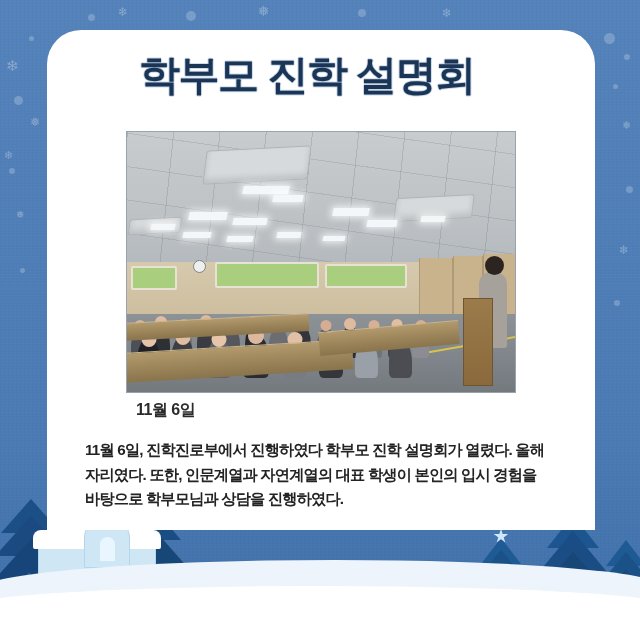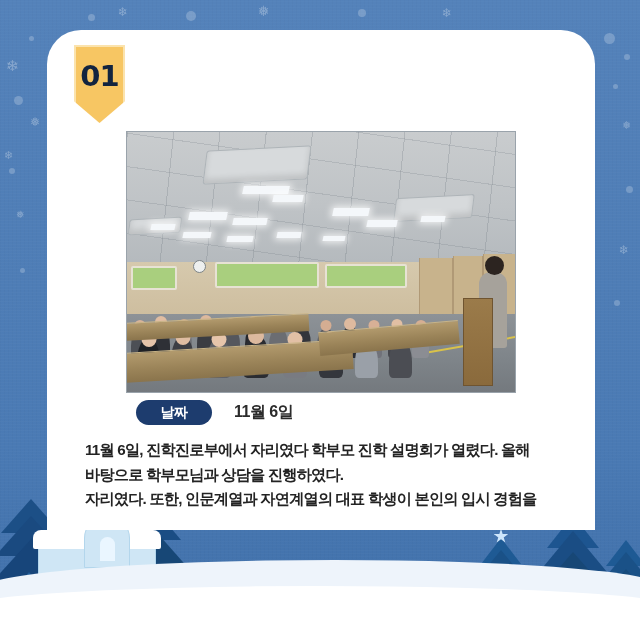--- a/index.html
+++ b/index.html
@@ -462,23 +462,21 @@
     </div>
 
     <div class="hill-back"></div>
     <div class="hill-front"></div>
     <div class="snowband"></div>
   </div>
 
   <div class="card">
 
     <div class="header">
-      <div class="badge">
-        <span class="badge-num">01</span>
-      </div>
+      <div class="title">학부모 진학 설명회</div>
     </div>
 
     <div class="photo-wrap">
       <div class="ph-ceiling"></div>
       <div class="ph-grid"></div>
 
       <div class="ac-unit" style="left:78px; top:16px; width:104px; height:34px;"></div>
       <div class="ac-unit" style="left:268px; top:64px; width:78px; height:24px;"></div>
       <div class="ac-unit" style="left:2px;  top:86px; width:52px; height:16px;"></div>
 
@@ -558,24 +556,23 @@
       <div class="desk-row" style="left:-4px;  top:214px; width:230px; height:30px; transform:rotate(-3.5deg);"></div>
       <div class="desk-row" style="left:192px; top:194px; width:140px; height:24px; transform:rotate(-5deg);"></div>
       <div class="desk-row" style="left:-4px;  top:186px; width:186px; height:18px; transform:rotate(-3deg);"></div>
 
       <div class="speaker-body" style="left:352px; top:140px; width:28px; height:76px;"></div>
       <div class="speaker-head" style="left:358px; top:124px; width:19px; height:19px;"></div>
       <div class="podium" style="left:336px; top:166px; width:30px; height:88px;"></div>
     </div>
 
     <div class="date-row">
-      <div class="date-pill">날짜</div>
       <div class="date-value">11월 6일</div>
     </div>
 
     <div class="body-copy">
-      <p>11월 6일, 진학진로부에서 자리였다 학부모 진학 설명회가 열렸다. 올해</p>
+      <p>11월 6일, 진학진로부에서 진행하였다 학부모 진학 설명회가 열렸다. 올해</p>
+      <p>자리였다. 또한, 인문계열과 자연계열의 대표 학생이 본인의 입시 경험을</p>
       <p>바탕으로 학부모님과 상담을 진행하였다.</p>
-      <p>자리였다. 또한, 인문계열과 자연계열의 대표 학생이 본인의 입시 경험을</p>
     </div>
 
   </div>
 </div>
 
 </body></html>

